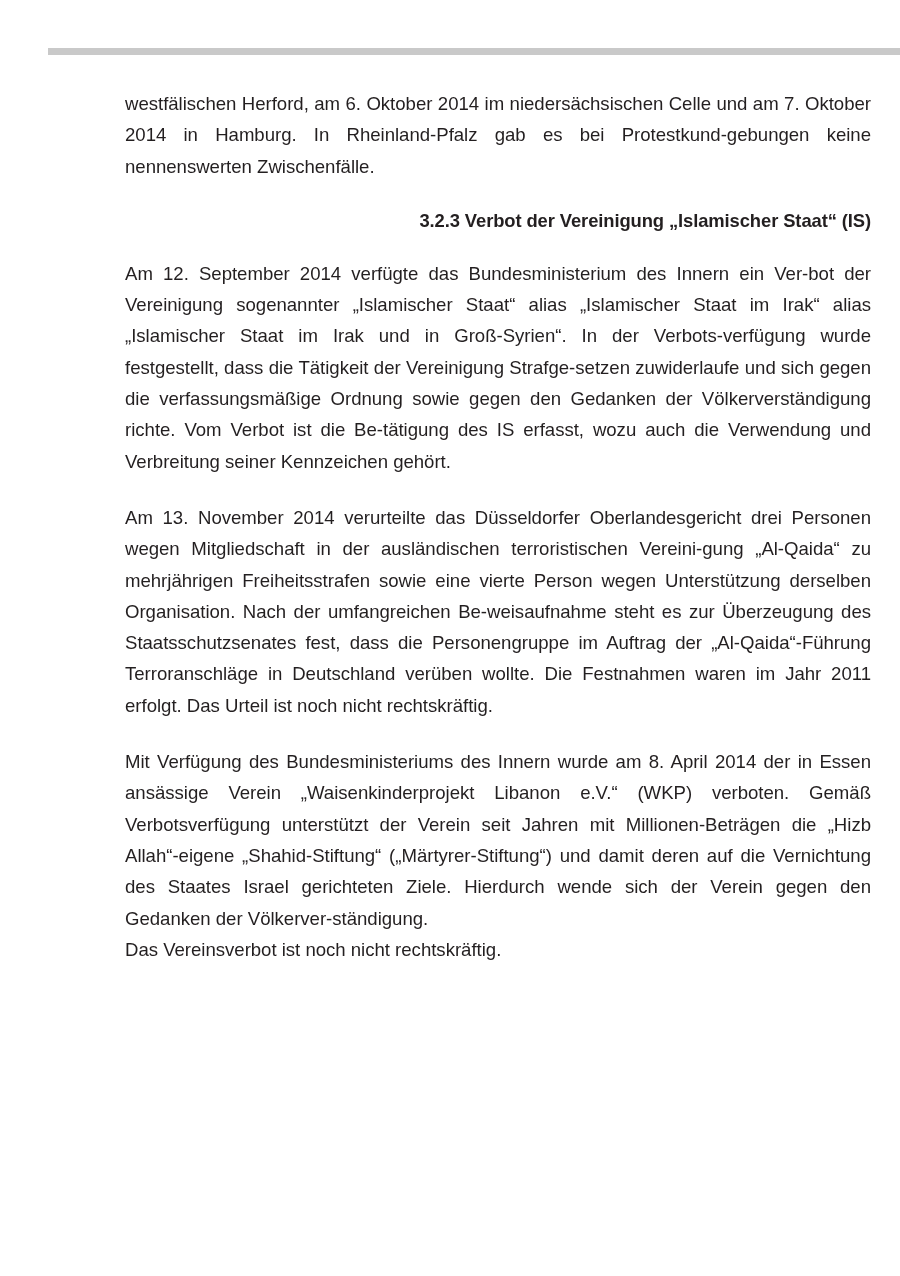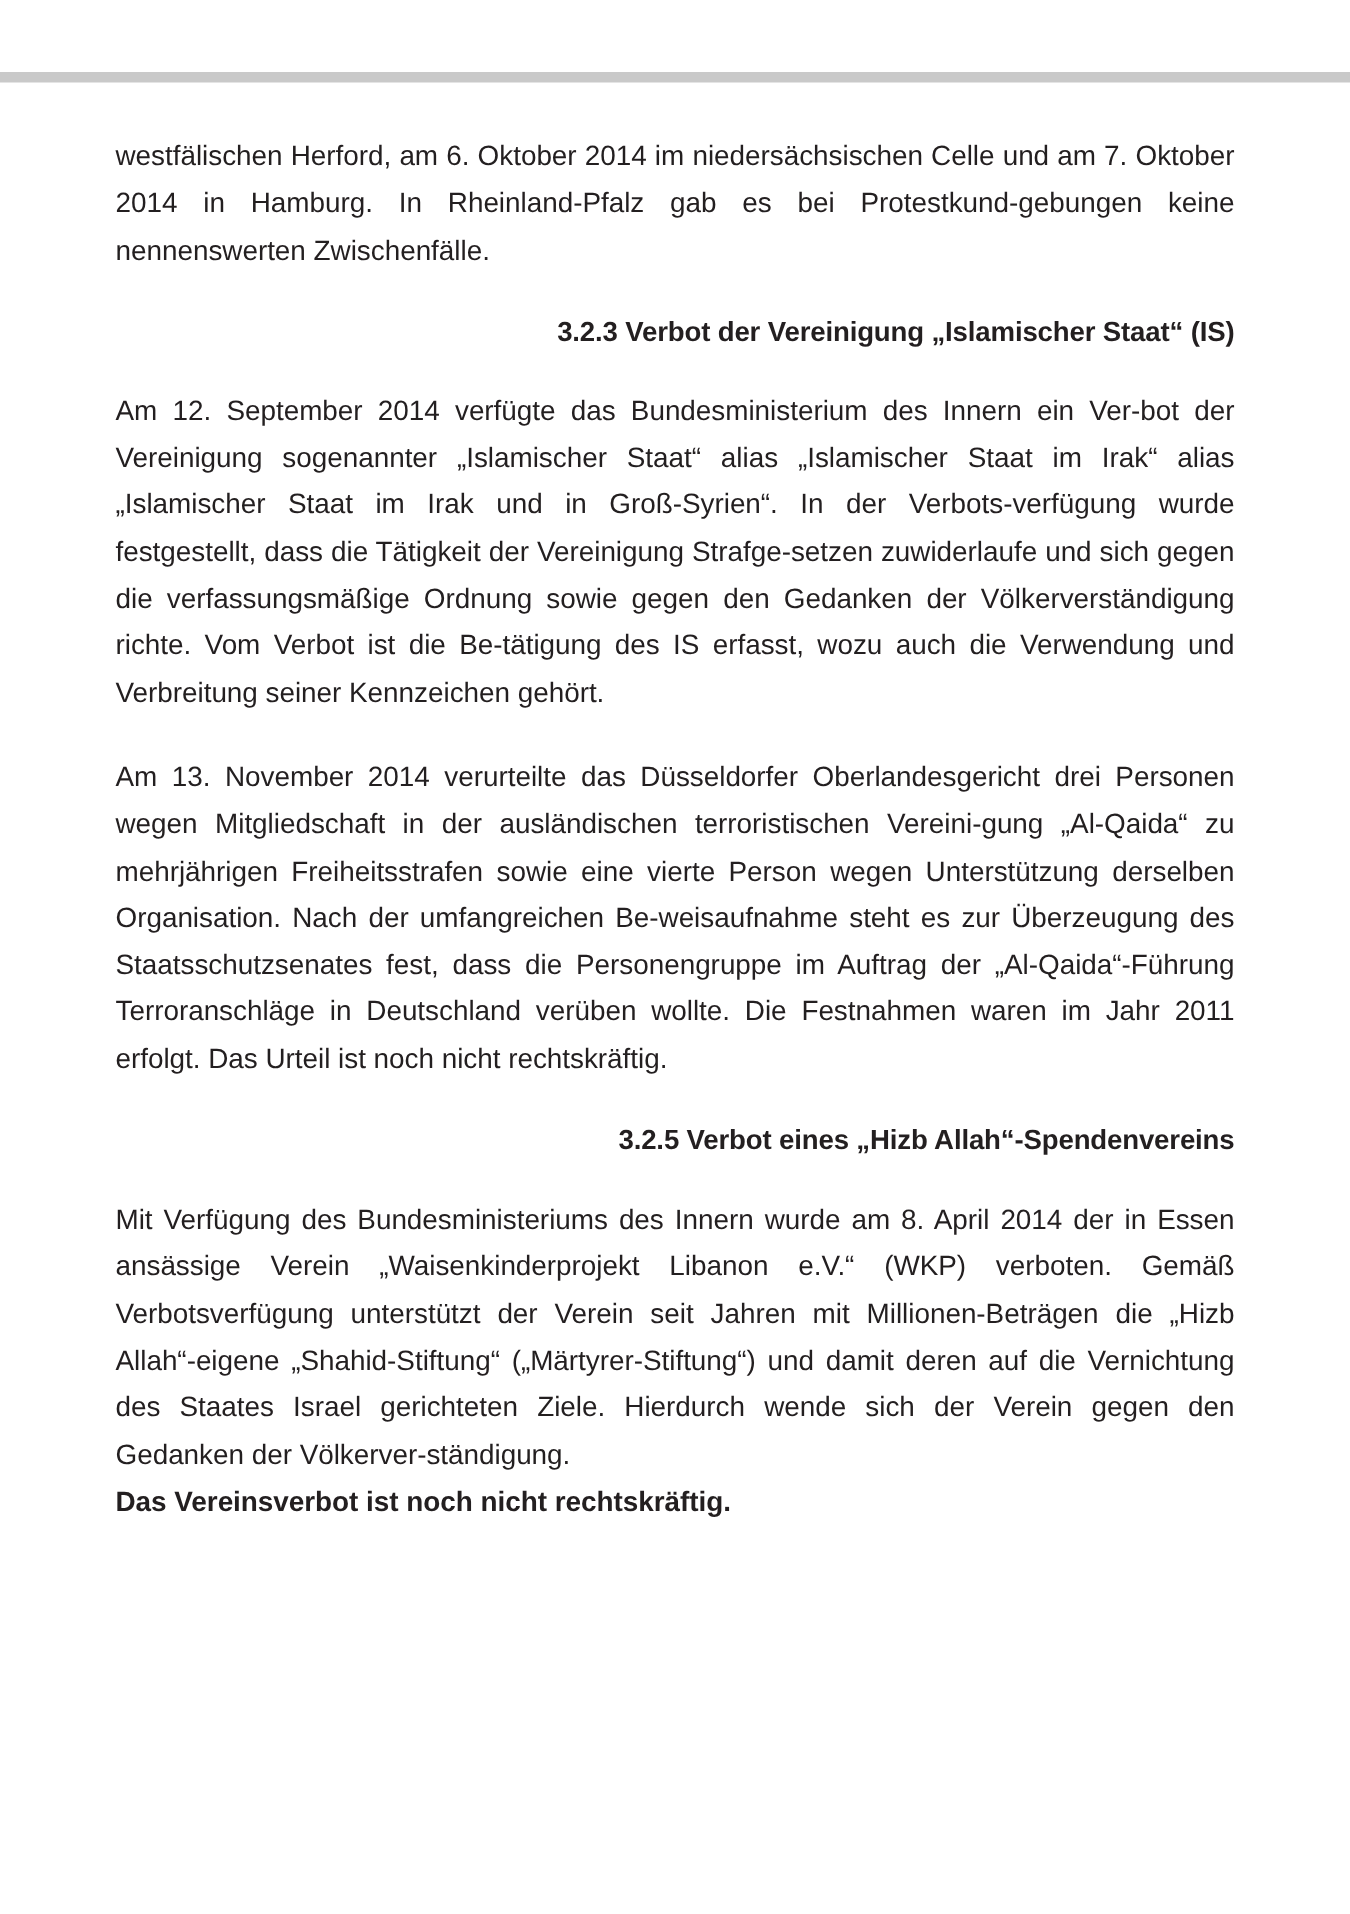--- a/index.html
+++ b/index.html
@@ -18,20 +18,21 @@
     color: #231f20;
     -webkit-font-smoothing: antialiased;
   }
 
   
   .page {
     position: relative;
     width: 724px;
     height: 1276px;
     box-sizing: border-box;
+    margin-left: 48px;
   }
 
   
   .top-rule {
     position: absolute;
     left: 0;
     top: 48px;
     width: 900px;
     height: 7px;
     background: #c9c9c9;
@@ -65,21 +66,20 @@
     font-size: 18.4px;
     line-height: 27px;
     font-weight: bold;
     letter-spacing: -0.1px;
     text-align: right;
   }
 
   
   p.body-text.ragged {
     text-align: left;
-    font-weight: bold;
   }
 
   
   .footer {
     position: absolute;
     left: 0;
     top: 1164px;
     width: 900px;
     height: 24px;
   }
@@ -124,21 +124,20 @@
 
     <p class="body-text">westfälischen Herford, am 6. Oktober 2014 im niedersächsischen Celle und am 7. Oktober 2014 in Hamburg. In Rheinland-Pfalz gab es bei Protestkund-gebungen keine nennenswerten Zwischenfälle.</p>
 
     <h2 class="section-heading">3.2.3 Verbot der Vereinigung „Islamischer Staat“ (IS)</h2>
 
     <p class="body-text">Am 12. September 2014 verfügte das Bundesministerium des Innern ein Ver-bot der Vereinigung sogenannter „Islamischer Staat“ alias „Islamischer Staat im Irak“ alias „Islamischer Staat im Irak und in Groß-Syrien“. In der Verbots-verfügung wurde festgestellt, dass die Tätigkeit der Vereinigung Strafge-setzen zuwiderlaufe und sich gegen die verfassungsmäßige Ordnung sowie gegen den Gedanken der Völkerverständigung richte. Vom Verbot ist die Be-tätigung des IS erfasst, wozu auch die Verwendung und Verbreitung seiner Kennzeichen gehört.</p>
 
 
     <p class="body-text">Am 13. November 2014 verurteilte das Düsseldorfer Oberlandesgericht drei Personen wegen Mitgliedschaft in der ausländischen terroristischen Vereini-gung „Al-Qaida“ zu mehrjährigen Freiheitsstrafen sowie eine vierte Person wegen Unterstützung derselben Organisation. Nach der umfangreichen Be-weisaufnahme steht es zur Überzeugung des Staatsschutzsenates fest, dass die Personengruppe im Auftrag der „Al-Qaida“-Führung Terroranschläge in Deutschland verüben wollte. Die Festnahmen waren im Jahr 2011 erfolgt. Das Urteil ist noch nicht rechtskräftig.</p>
 
-    <h2 class="section-heading">3.2.5 Verbot eines „Hizb Allah“-Spendenvereins</h2>
 
     <p class="body-text tight-after">Mit Verfügung des Bundesministeriums des Innern wurde am 8. April 2014 der in Essen ansässige Verein „Waisenkinderprojekt Libanon e.V.“ (WKP) verboten. Gemäß Verbotsverfügung unterstützt der Verein seit Jahren mit Millionen-Beträgen die „Hizb Allah“-eigene „Shahid-Stiftung“ („Märtyrer-Stiftung“) und damit deren auf die Vernichtung des Staates Israel gerichteten Ziele. Hierdurch wende sich der Verein gegen den Gedanken der Völkerver-ständigung.</p>
 
     <p class="body-text ragged">Das Vereinsverbot ist noch nicht rechtskräftig.</p>
 
   </div>
 
 
 </div>
 

